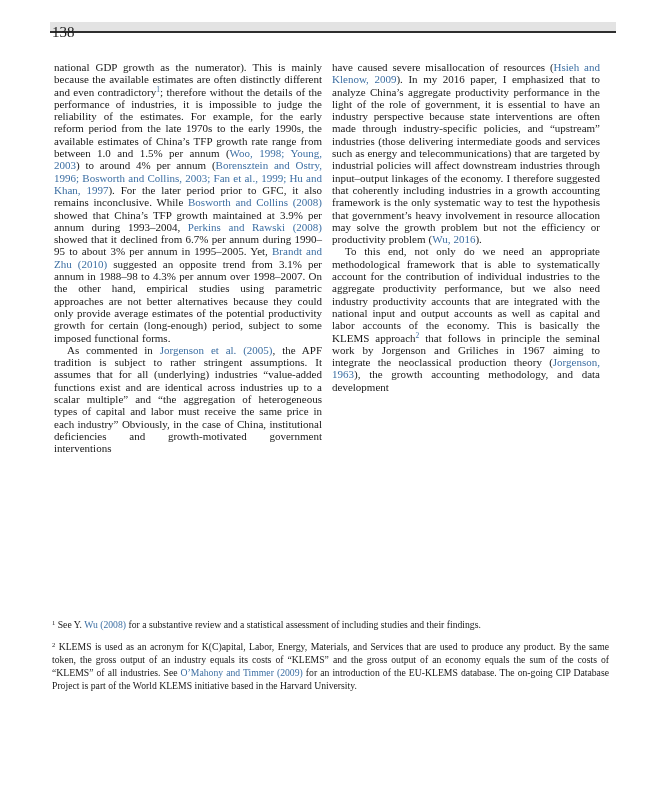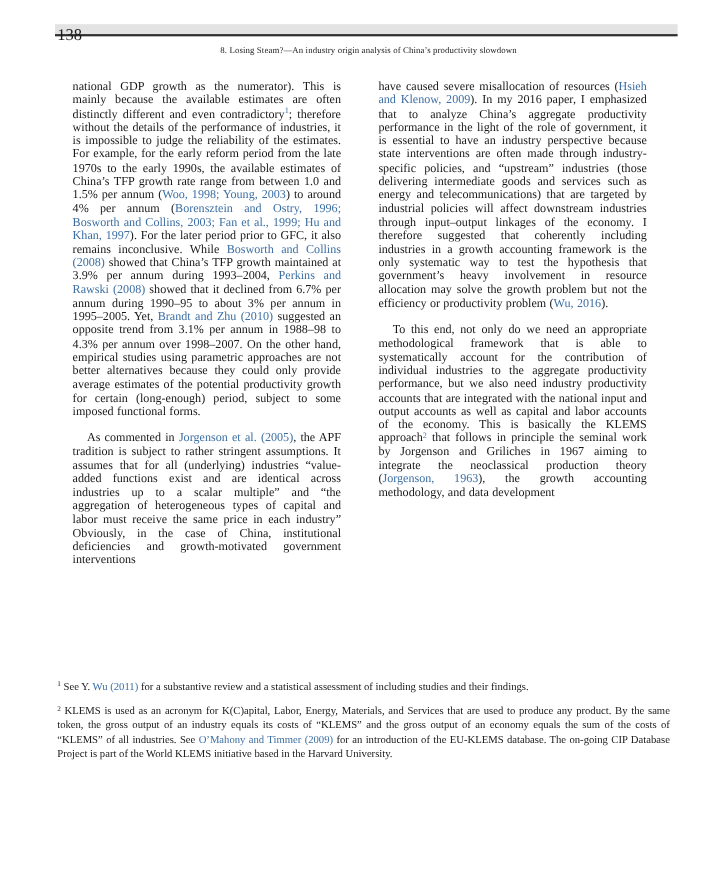--- a/index.html
+++ b/index.html
@@ -19,21 +19,21 @@
   .running-head {
     position:absolute; left:110px; top:41px; width:450px; text-align:center;
     font-size:8px; color:#222; letter-spacing:0.1px;
   }
   .columns {
     position:absolute; left:54px; top:61px; width:546px;
     display:flex; gap:10px; align-items:flex-start;
   }
   .col { width:268px; }
   p.para {
-    margin:12px; text-align:justify; font-size:11px; line-height:12.3px;
+    margin:0; text-align:justify; font-size:11px; line-height:12.3px;
     word-spacing:0.3px;
   }
   p.indent { text-indent:13px; }
   .sec-heading {
     font-weight:bold; font-size:12.4px; line-height:15.4px;
     margin:14px 0 9px 0; text-align:left;
   }
   .link { color:var(--link, #3d6fa3); cursor:pointer; }
   sup.fn-ref, sup.fn-mark {
     font-size:68%; line-height:0; vertical-align:baseline;
@@ -48,31 +48,30 @@
 </style>
 </head>
 <body style="--link: #3d6fa3; --bar: #e3e3e3;">
 
 <div class="page">
 
   <div class="header-bar"></div>
 
   <div class="page-number">138</div>
 
-  <div class="running-head">8. Losing Steam?—An industry origin analysis of China’s productivity slowdown</div>
 
   <div class="columns">
     <div class="col">
         <p class="para"><span>national GDP growth as the numerator). This is mainly because the available estimates are often distinctly different and even contradictory</span><sup class="fn-ref link">1</sup><span>; therefore without the details of the performance of industries, it is impossible to judge the reliability of the estimates. For example, for the early reform period from the late 1970s to the early 1990s, the available estimates of China’s TFP growth rate range from between 1.0 and 1.5% per annum (</span><span class="link">Woo, 1998; Young, 2003</span><span>) to around 4% per annum (</span><span class="link">Borensztein and Ostry, 1996; Bosworth and Collins, 2003; Fan et al., 1999; Hu and Khan, 1997</span><span>). For the later period prior to GFC, it also remains inconclusive. While </span><span class="link">Bosworth and Collins (2008)</span><span> showed that China’s TFP growth maintained at 3.9% per annum during 1993–2004, </span><span class="link">Perkins and Rawski (2008)</span><span> showed that it declined from 6.7% per annum during 1990–95 to about 3% per annum in 1995–2005. Yet, </span><span class="link">Brandt and Zhu (2010)</span><span> suggested an opposite trend from 3.1% per annum in 1988–98 to 4.3% per annum over 1998–2007. On the other hand, empirical studies using parametric approaches are not better alternatives because they could only provide average estimates of the potential productivity growth for certain (long-enough) period, subject to some imposed functional forms.</span></p>
         <p class="para indent"><span>As commented in </span><span class="link">Jorgenson et al. (2005)</span><span>, the APF tradition is subject to rather stringent assumptions. It assumes that for all (underlying) industries “value-added functions exist and are identical across industries up to a scalar multiple” and “the aggregation of heterogeneous types of capital and labor must receive the same price in each industry” Obviously, in the case of China, institutional deficiencies and growth-motivated government interventions</span></p>
       </div>
     <div class="col">
         <p class="para"><span>have caused severe misallocation of resources (</span><span class="link">Hsieh and Klenow, 2009</span><span>). In my 2016 paper, I emphasized that to analyze China’s aggregate productivity performance in the light of the role of government, it is essential to have an industry perspective because state interventions are often made through industry-specific policies, and “upstream” industries (those delivering intermediate goods and services such as energy and telecommunications) that are targeted by industrial policies will affect downstream industries through input–output linkages of the economy. I therefore suggested that coherently including industries in a growth accounting framework is the only systematic way to test the hypothesis that government’s heavy involvement in resource allocation may solve the growth problem but not the efficiency or productivity problem (</span><span class="link">Wu, 2016</span><span>).</span></p>
         <p class="para indent"><span>To this end, not only do we need an appropriate methodological framework that is able to systematically account for the contribution of individual industries to the aggregate productivity performance, but we also need industry productivity accounts that are integrated with the national input and output accounts as well as capital and labor accounts of the economy. This is basically the KLEMS approach</span><sup class="fn-ref link">2</sup><span> that follows in principle the seminal work by Jorgenson and Griliches in 1967 aiming to integrate the neoclassical production theory (</span><span class="link">Jorgenson, 1963</span><span>), the growth accounting methodology, and data development</span></p>
       </div>
   </div>
 
   <div class="footnotes">
-      <p class="footnote"><sup class="fn-mark">1</sup><span> See Y. </span><span class="link">Wu (2011)</span><span> for a substantive review and a statistical assessment of including studies and their findings.</span></p>
+      <p class="footnote"><sup class="fn-mark">1</sup><span> See Y. </span><span class="link">Wu (2008)</span><span> for a substantive review and a statistical assessment of including studies and their findings.</span></p>
       <p class="footnote"><sup class="fn-mark">2</sup><span> KLEMS is used as an acronym for K(C)apital, Labor, Energy, Materials, and Services that are used to produce any product. By the same token, the gross output of an industry equals its costs of “KLEMS” and the gross output of an economy equals the sum of the costs of “KLEMS” of all industries. See </span><span class="link">O’Mahony and Timmer (2009)</span><span> for an introduction of the EU-KLEMS database. The on-going CIP Database Project is part of the World KLEMS initiative based in the Harvard University.</span></p>
     </div>
 
 </div>
 
 </body></html>

